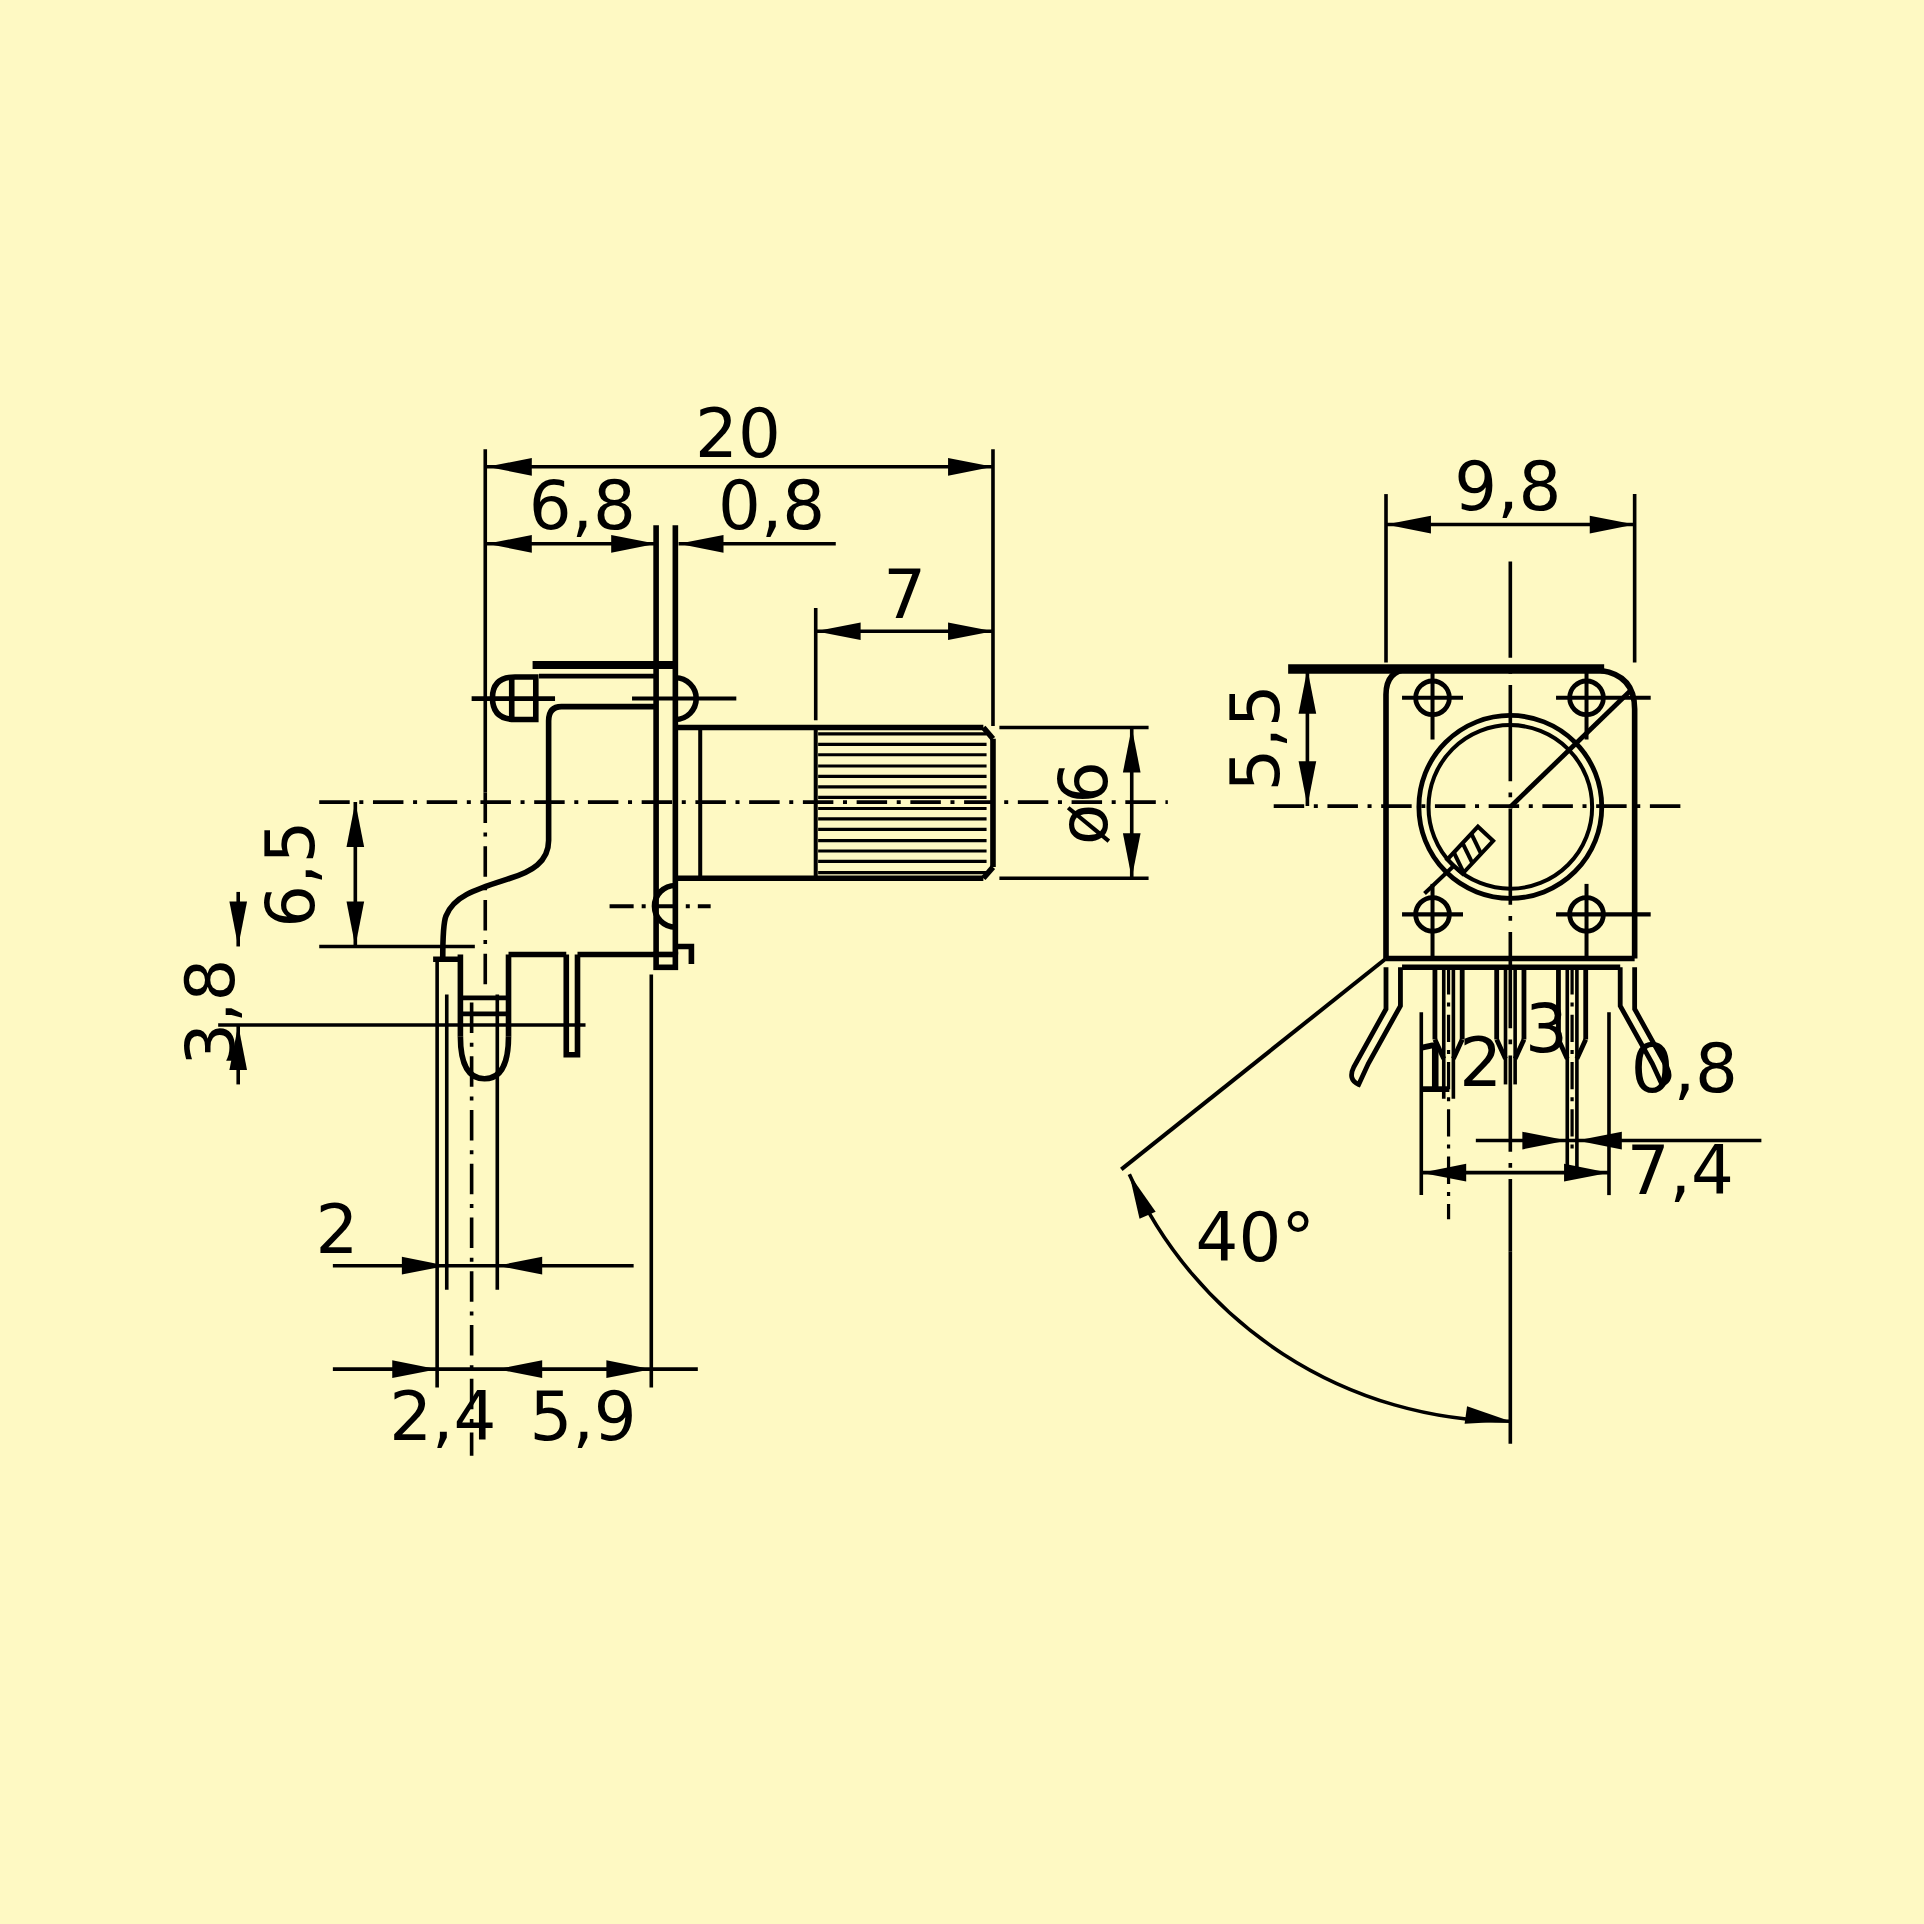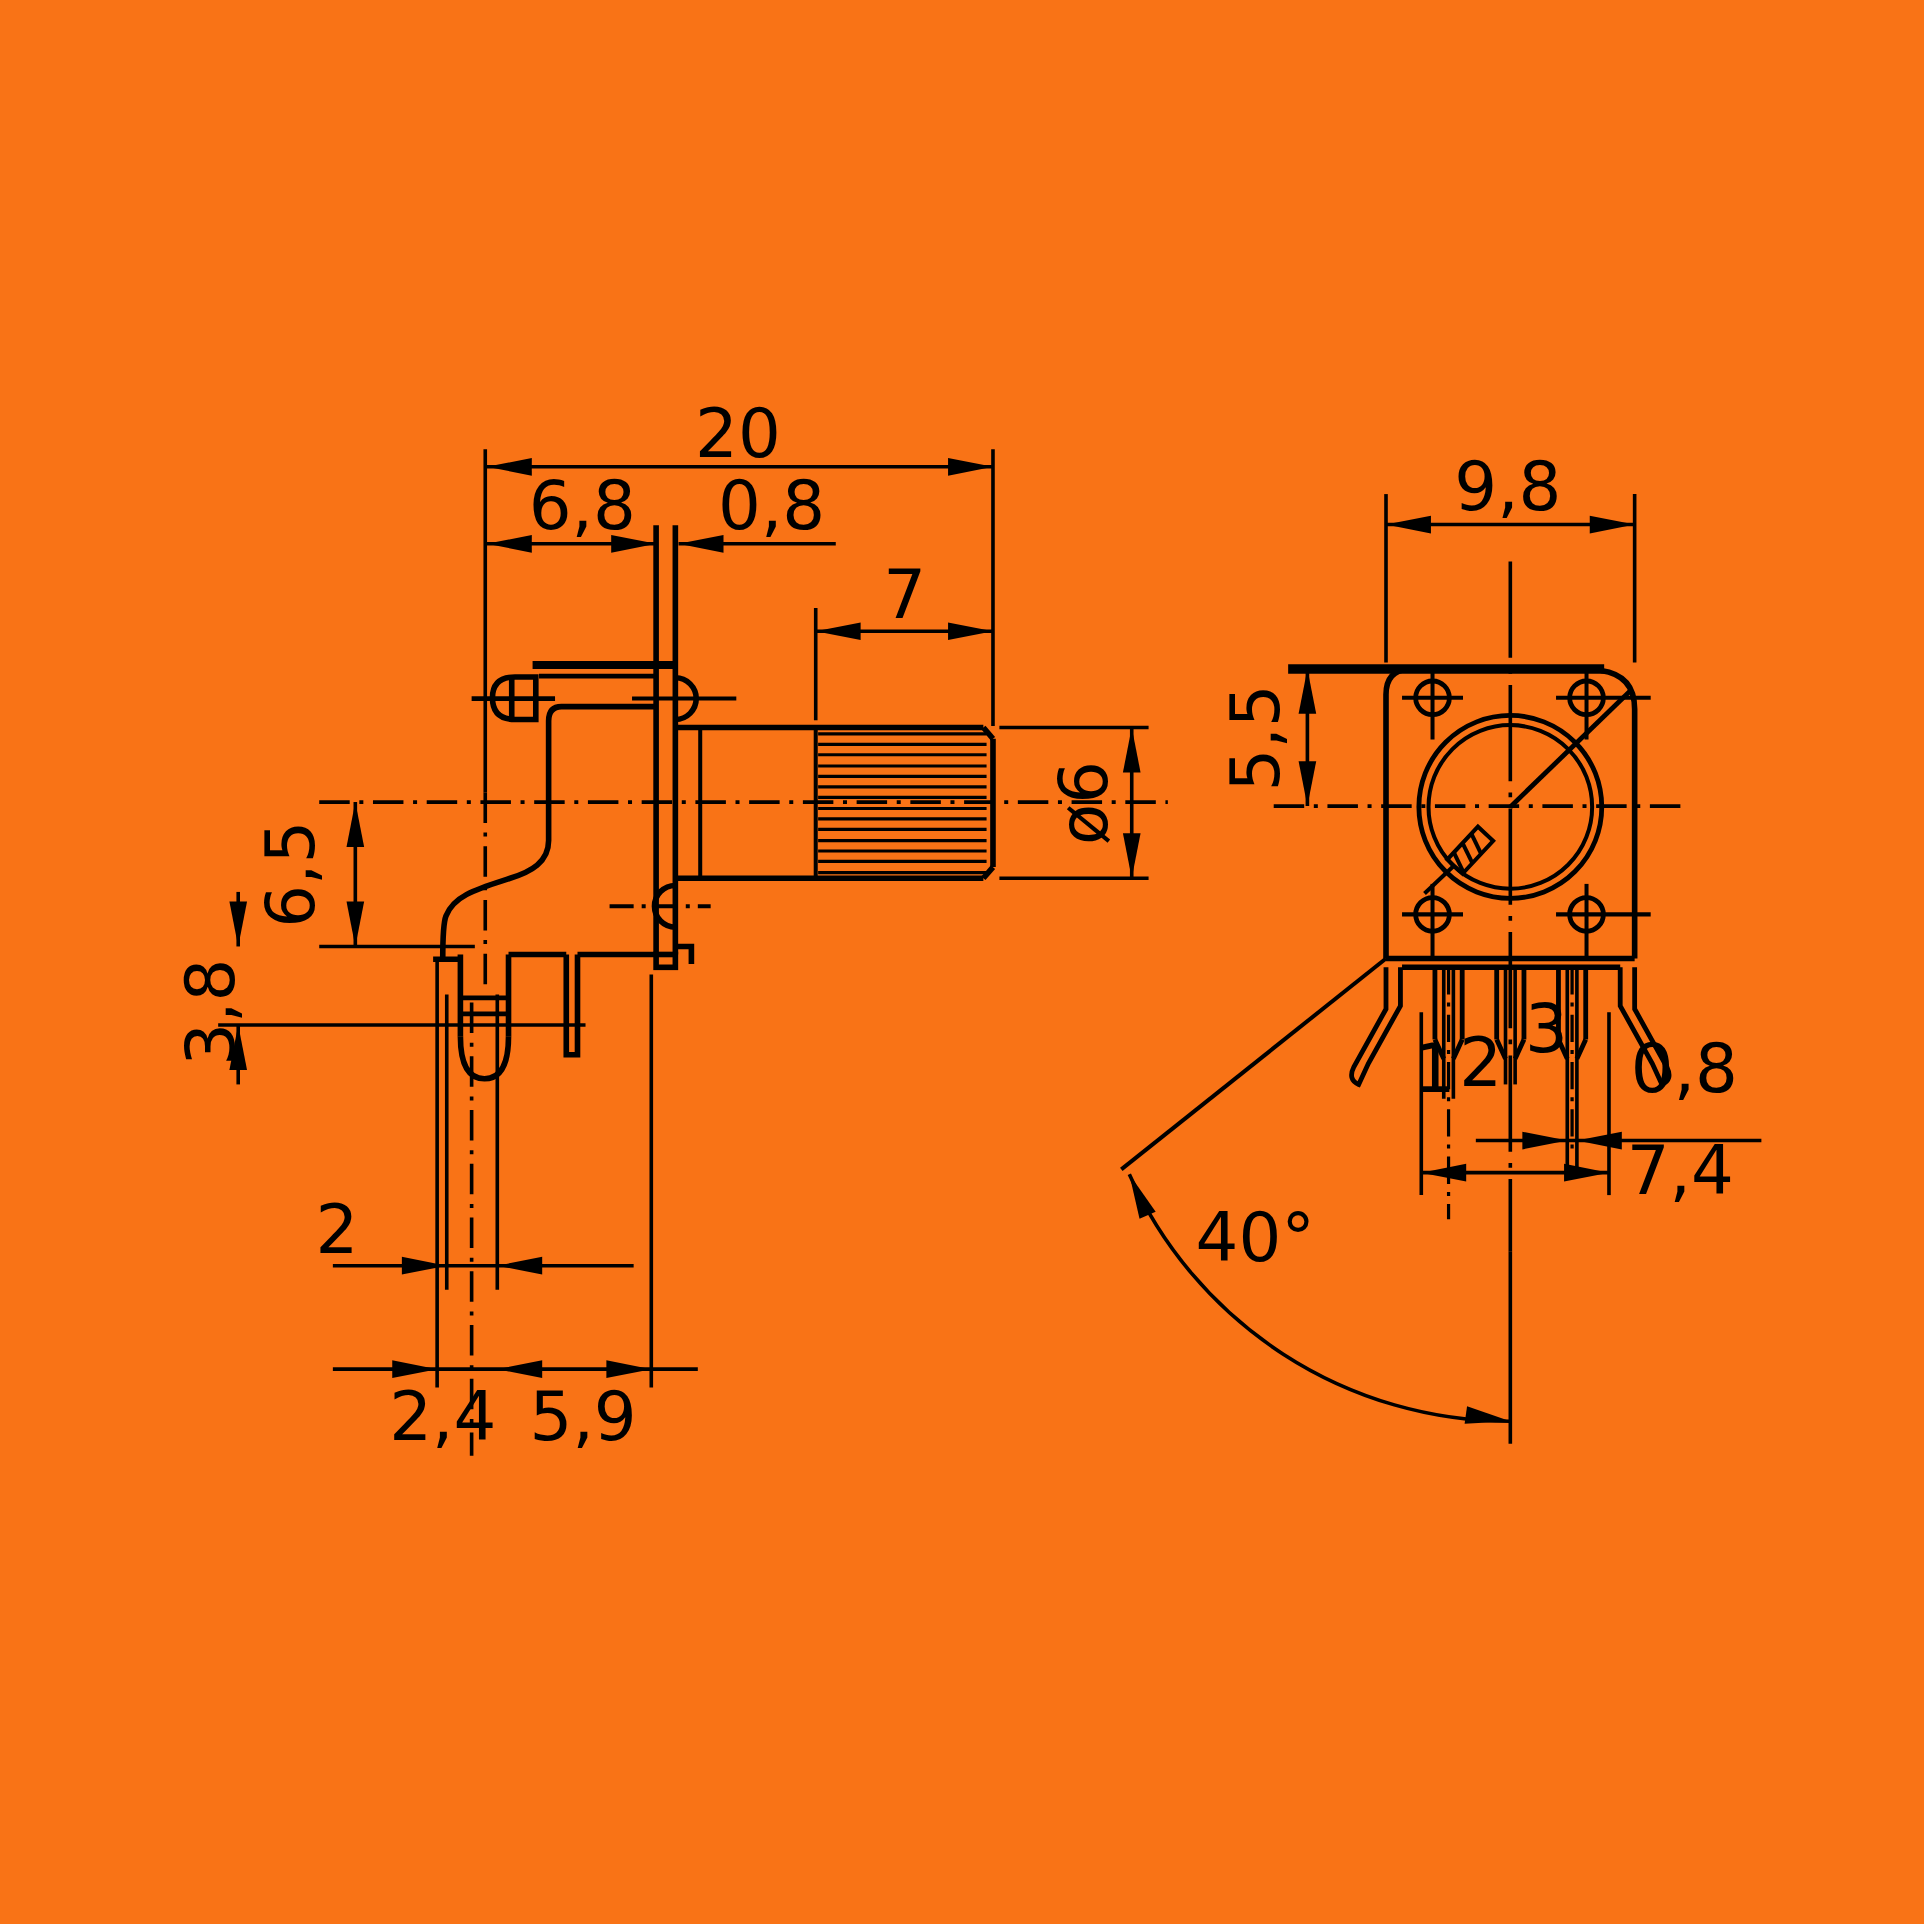--- a/index.html
+++ b/index.html
@@ -1,16 +1,16 @@
 <!DOCTYPE html>
 <html style="font-size:13px"><head>
 <meta charset="utf-8">
 <style>
   html,body{margin:0;padding:0;background:#ffffff;}
-  .page{position:relative;width:1925px;height:1925px;background:#f97316;overflow:hidden;}
+  .page{position:relative;width:1925px;height:1925px;background:#fef9c3;overflow:hidden;}
   svg{position:absolute;left:0;top:0;}
   text{font-family:"DejaVu Sans","Liberation Sans",sans-serif;fill:#000;}
   .dim-text{font-size:84px;}
   line,path,polyline,circle,rect{vector-effect:none;}
 </style>
 </head>
 <body>
 
 <div class="page">
 <svg width="1925" height="1925" viewBox="0 0 2400 2400">

